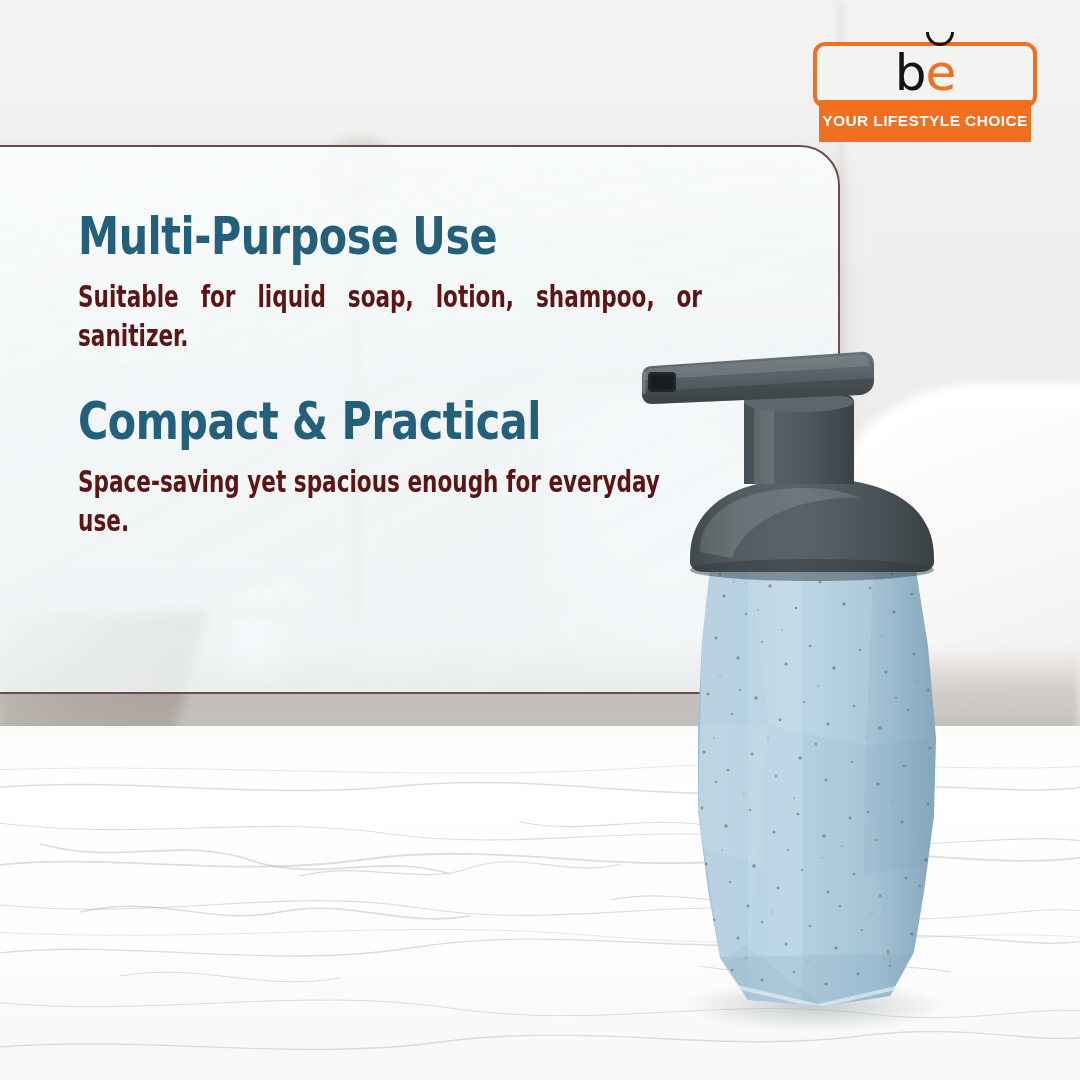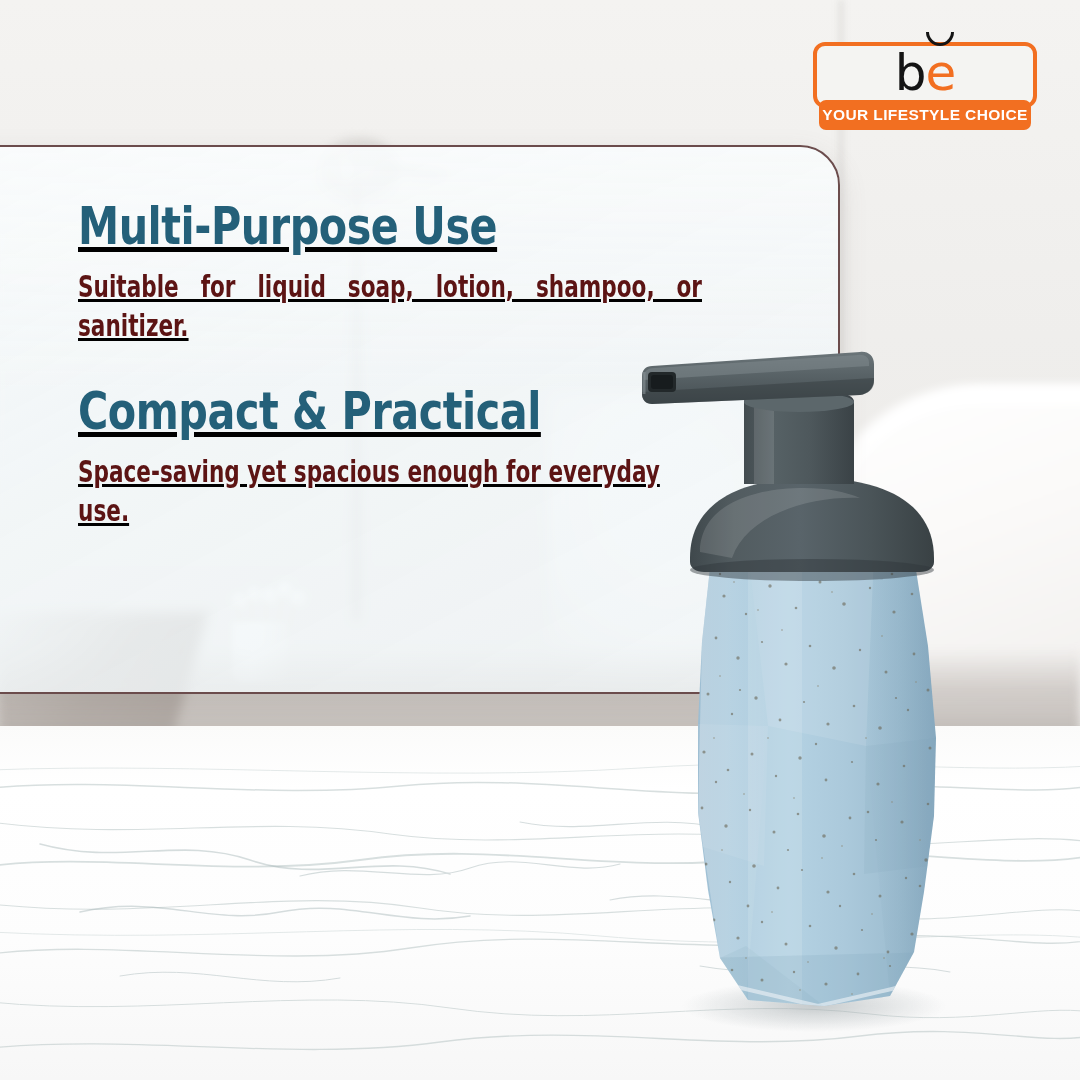--- a/index.html
+++ b/index.html
@@ -103,21 +103,21 @@
     backdrop-filter:blur(2px);
     box-shadow:0 10px 28px rgba(120,105,100,.16);
   }
   .panel-inner{position:absolute;left:0;top:0;width:100%;height:100%;border-radius:38px;overflow:hidden;}
   .panel-sheen{
     position:absolute;left:0;top:0;width:100%;height:45%;
     background:linear-gradient(180deg,rgba(255,255,255,.42),rgba(255,255,255,0));
   }
 
   
-  .copy{position:absolute;left:78px;top:200px;width:620px;text-decoration:underline;}
+  .copy{position:absolute;left:78px;top:210px;width:620px;}
   .blk{margin-bottom:40px;}
   .blk:last-child{margin-bottom:12px;}
   h2{
     margin:0 0 14px 0;
     font-family:"DejaVu Sans Condensed","Liberation Sans Narrow","Liberation Sans",sans-serif;
     font-weight:bold;
     font-size:51px;
     line-height:1.04;
     letter-spacing:-0.5px;
     color:#246079;
@@ -152,22 +152,22 @@
     font-size:50px;font-weight:400;letter-spacing:-1px;color:#141414;
     line-height:1;
   }
   .logo-e{color:#f26f21;position:relative;}
   .breve{
     position:absolute;left:50%;top:-16px;transform:translateX(-50%);
     width:22px;height:11px;border:3.5px solid #141414;border-top:none;
     border-radius:0 0 22px 22px;
   }
   .logo-tag{
-    position:absolute;left:6px;top:58px;width:212px;height:30px;
-    background:#f26f21;border-radius:7px;
+    position:absolute;left:6px;top:58px;width:212px;height:42px;
+    background:#f26f21;border-radius:1px;
     display:flex;align-items:center;justify-content:center;
     font-family:"Liberation Sans",sans-serif;
     font-size:15.5px;font-weight:bold;letter-spacing:.4px;color:#ffffff;
   }
 
   
   .product{position:absolute;left:628px;top:346px;width:360px;height:712px;}
   .product svg{width:100%;height:100%;display:block;}
 </style>
 </head>

